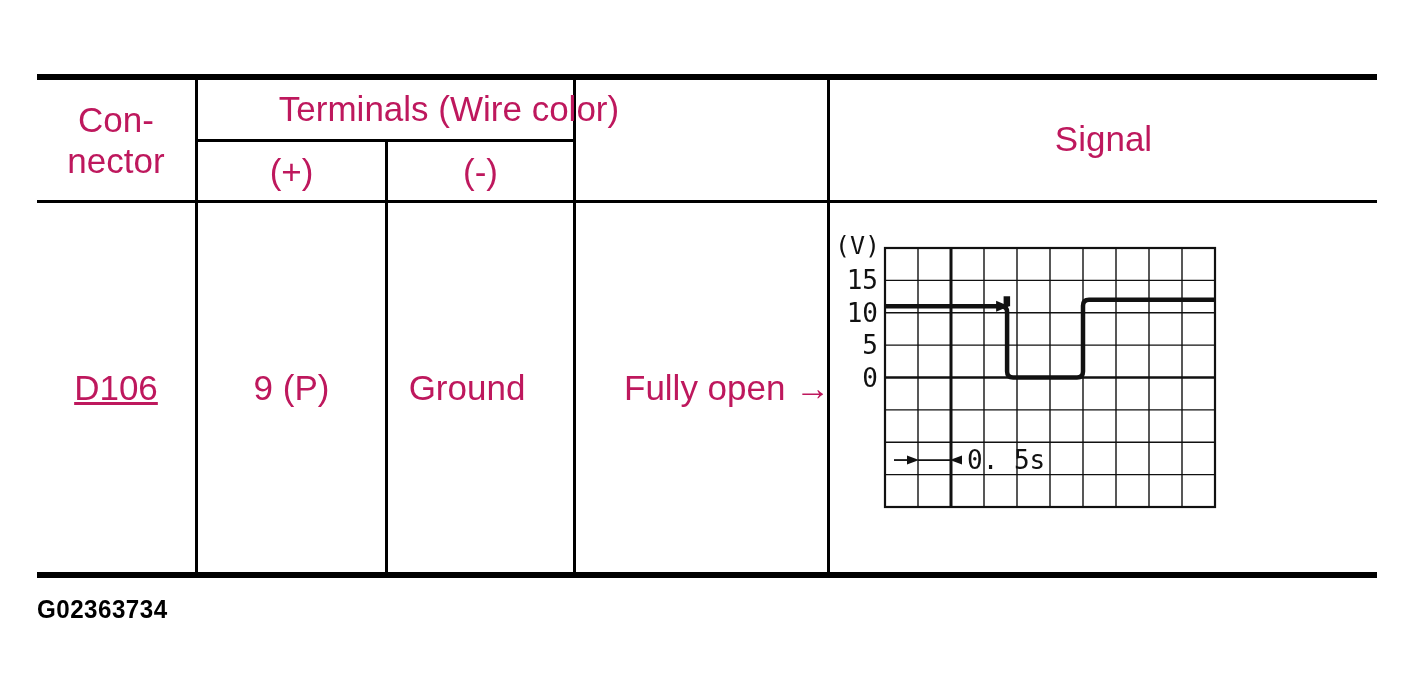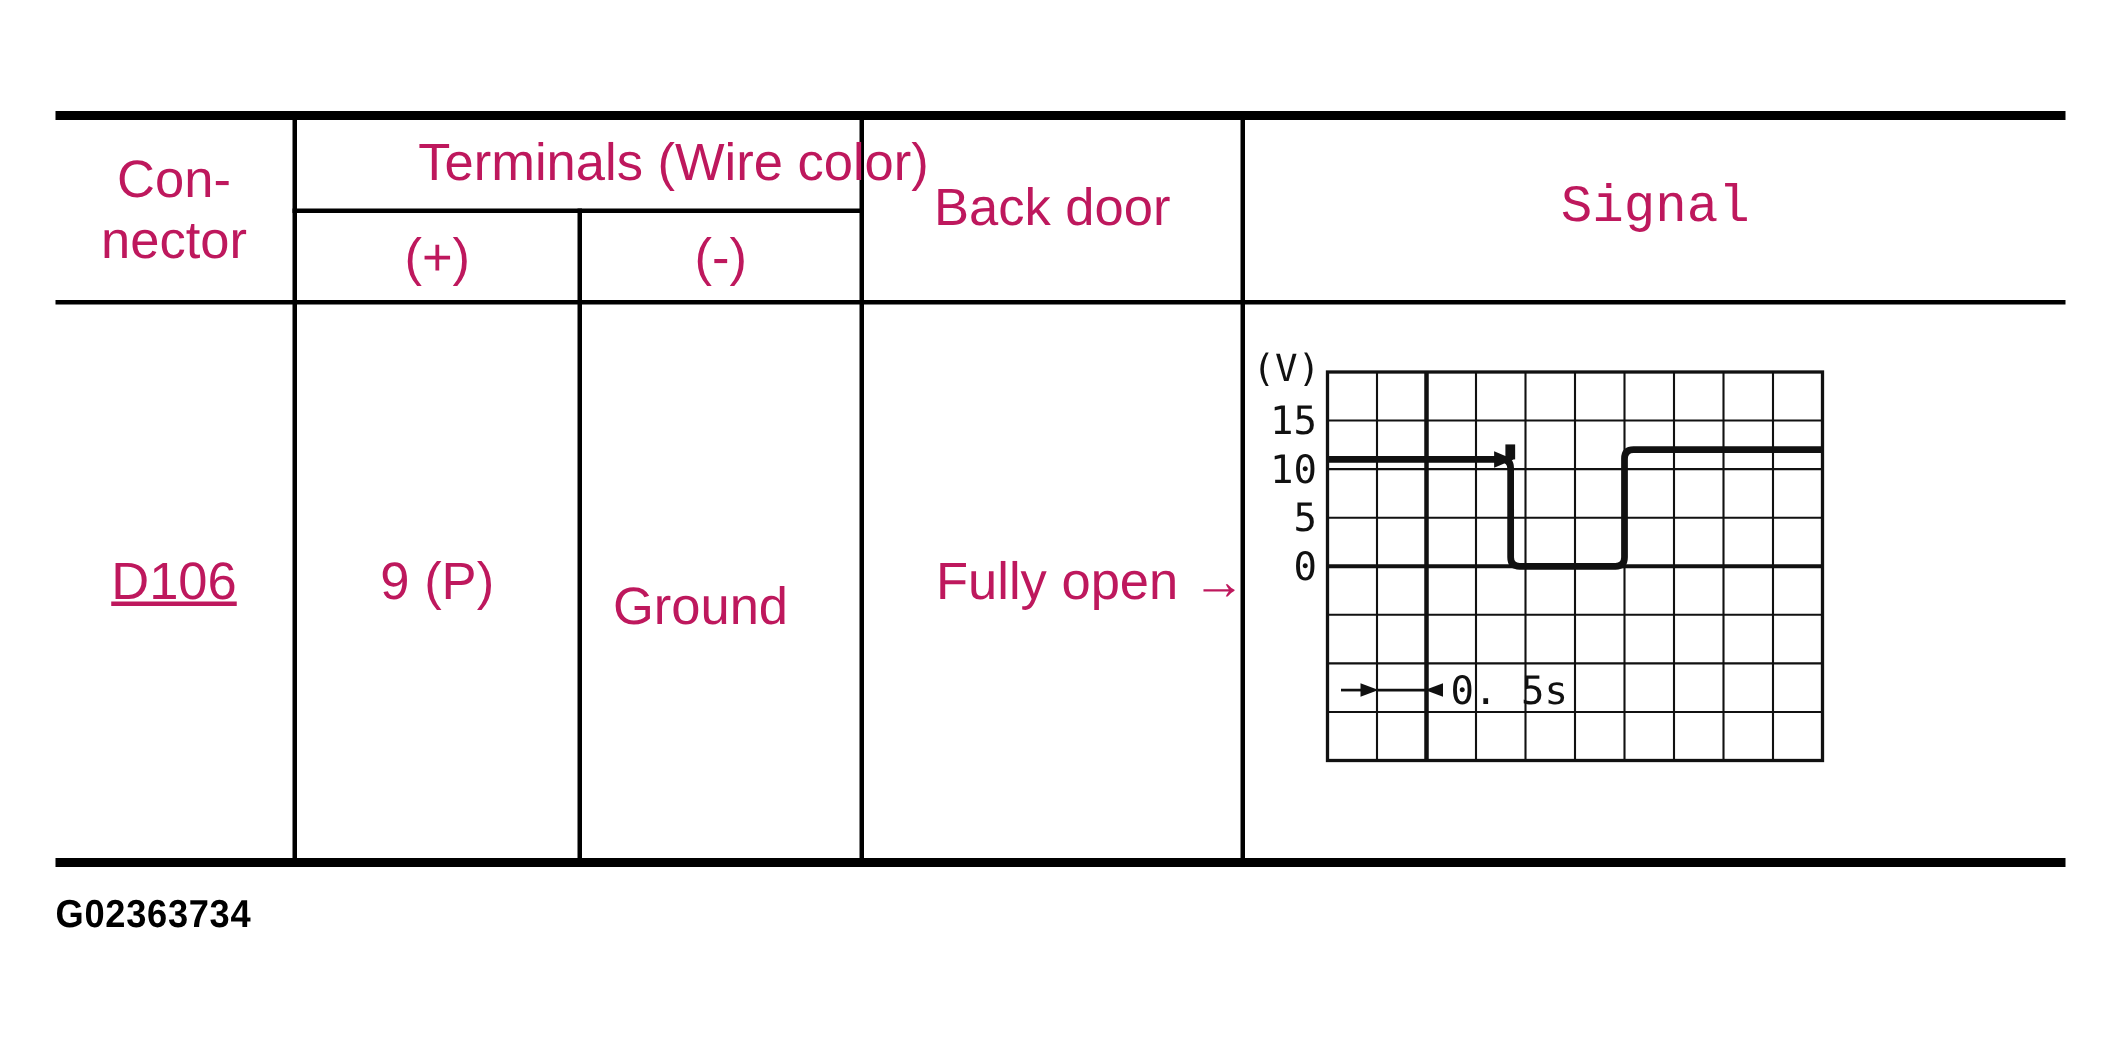--- a/index.html
+++ b/index.html
@@ -41,33 +41,32 @@
 <div class="cell" style="left:198px;top:77px;width:406px;height:62px;padding-left:48px;">
   <span class="ln">Terminals (Wire color)</span>
 </div>
 <div class="cell" style="left:198px;top:142px;width:187px;height:58px;">
   <span class="ln">(+)</span>
 </div>
 <div class="cell" style="left:388px;top:142px;width:185px;height:58px;">
   <span class="ln">(-)</span>
 </div>
 <div class="cell" style="left:576px;top:77px;width:251px;height:123px;">
-  <span class="ln">Back door</span>
 </div>
-<div class="cell" style="left:830px;top:77px;width:547px;height:123px;font-family:Liberation Mono, monospace;">
+<div class="cell" style="left:830px;top:77px;width:547px;height:123px;">
   <span class="ln">Signal</span>
 </div>
 
 <div class="cell body-shift" style="left:37px;top:203px;width:158px;height:369px;text-decoration:underline;">
   <span class="ln">D106</span>
 </div>
 <div class="cell body-shift" style="left:198px;top:203px;width:187px;height:369px;align-items:center;">
   <span class="ln">9 (P)</span>
 </div>
-<div class="cell body-shift" style="left:388px;top:220px;width:158px;height:369px;justify-content:center;">
+<div class="cell body-shift" style="left:388px;top:203px;width:158px;height:369px;justify-content:center;">
   <span class="ln">Ground</span>
 </div>
 <div class="cell condition-cell" style="left:600px;top:203px;width:251px;height:369px;">
   <span class="ln">Fully open →</span>
 </div>
 <div style="position:absolute;left:827px;top:203px;width:550px;height:369px;">
   <svg id="scope-svg" width="392" height="282" viewBox="0 0 392 282" xmlns="http://www.w3.org/2000/svg">
       <line x1="85" y1="18" x2="85" y2="277" stroke="#111" stroke-width="1.4"></line>
       <line x1="118" y1="18" x2="118" y2="277" stroke="#111" stroke-width="3"></line>
       <line x1="151" y1="18" x2="151" y2="277" stroke="#111" stroke-width="1.4"></line>

